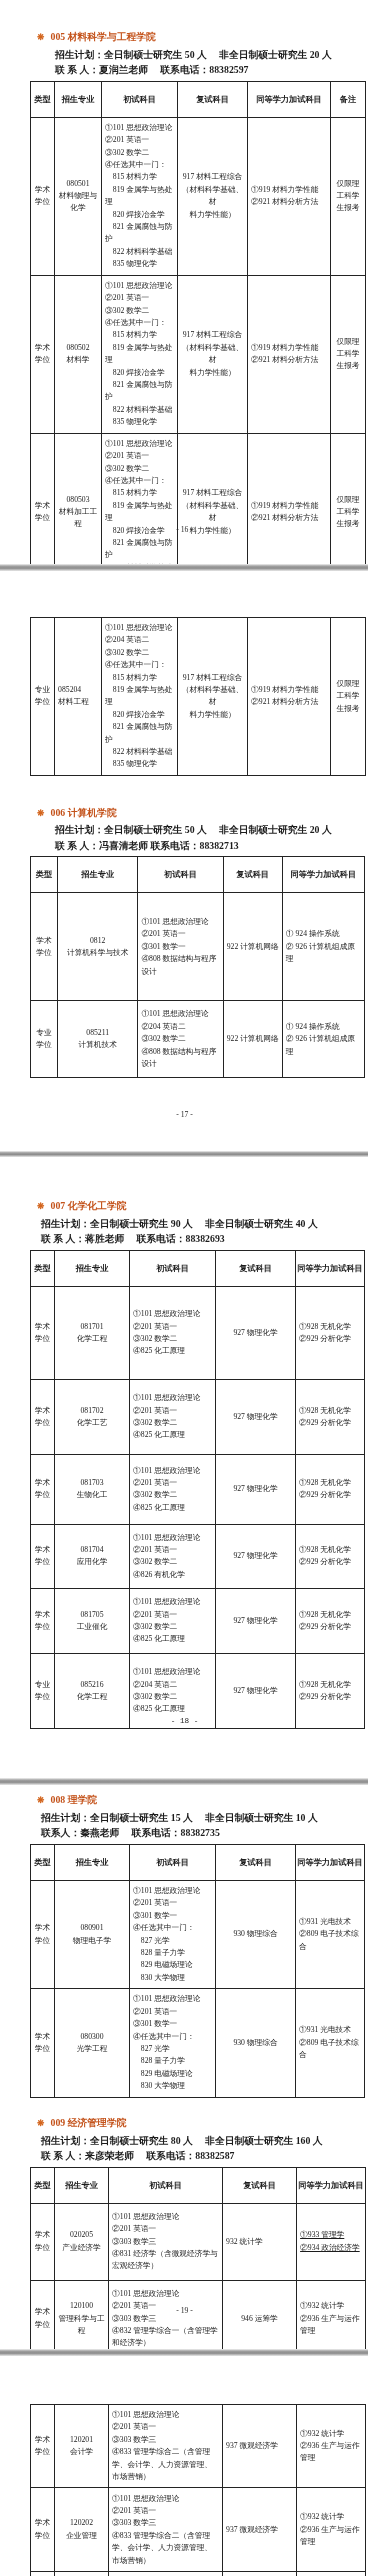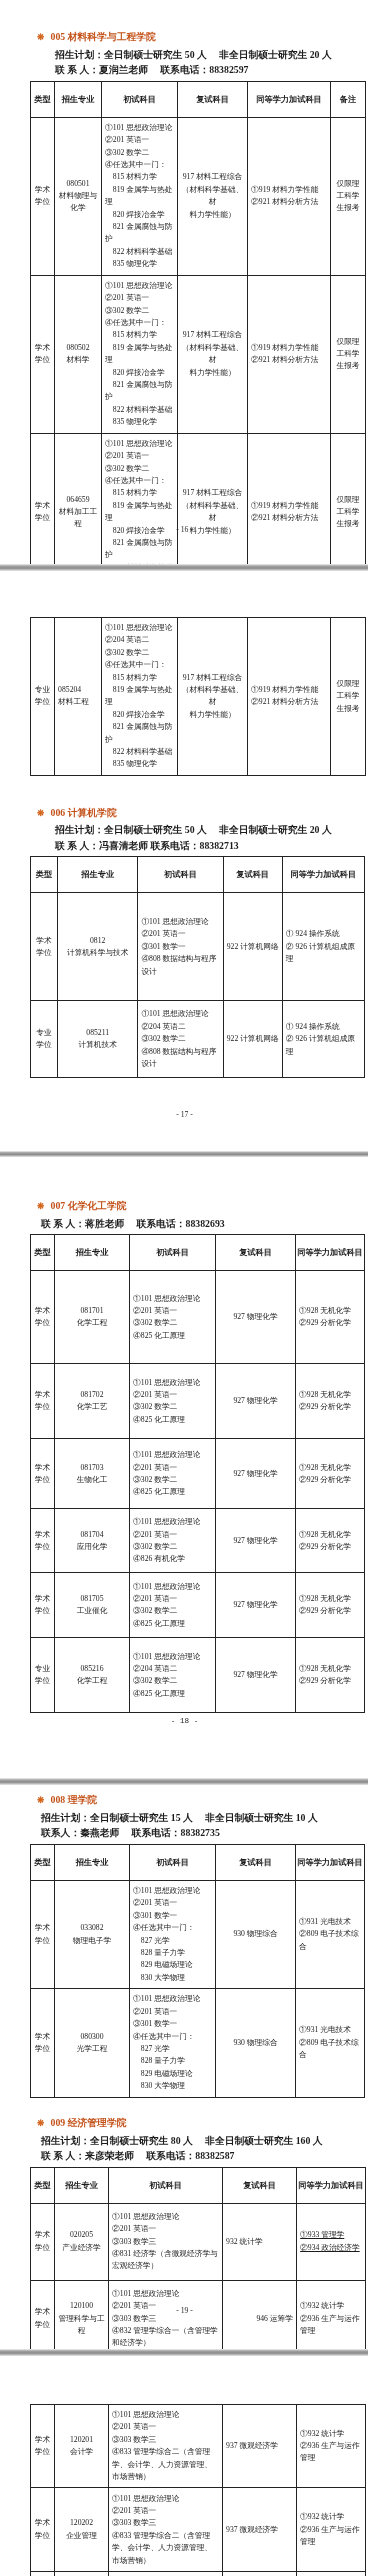--- a/index.html
+++ b/index.html
@@ -140,21 +140,21 @@
 　835 物理化学</td>
             <td style="text-align: center;">917 材料工程综合
 （材料科学基础、材
 料力学性能）</td>
             <td style="text-align: left;">①919 材料力学性能
 ②921 材料分析方法</td>
             <td style="text-align: center;">仅限理工科学生报考</td>
           </tr>
           <tr style="height: 117px;">
             <td style="text-align: center;">学术学位</td>
-            <td style="text-align: center;">064659
+            <td style="text-align: center;">080503
 材料加工工程</td>
             <td style="text-align: left;">①101 思想政治理论
 ②201 英语一
 ③302 数学二
 ④任选其中一门：
 　815 材料力学
 　819 金属学与热处理
 　820 焊接冶金学
 　821 金属腐蚀与防护
 　822 材料科学基础
@@ -250,20 +250,21 @@
             <td style="text-align: left;">① 924 操作系统
 ② 926 计算机组成原理</td>
           </tr>
         </tbody>
       </table>
       <div class="page-number" style="bottom: 32px;">- 17 -</div>
     </div>
     <div class="page-separator"></div>
     <div class="page" style="height: 621px; padding-top: 41px;">
       <div class="section"><span class="asterisk" style="color: rgb(211, 100, 28);">❋</span><span class="sec-title" style="color: rgb(196, 83, 27);">007 化学化工学院</span></div>
+      <div class="plan" style="padding-left: 41px;">招生计划：全日制硕士研究生 90 人　 非全日制硕士研究生 40 人</div>
       <div class="contact" style="padding-left: 41px;">联 系 人：蒋胜老师　 联系电话：88382693</div>
       <table class="grid">
         <colgroup>
           <col style="width: 24px;">
           <col style="width: 75px;">
           <col style="width: 86px;">
           <col style="width: 80px;">
           <col style="width: 69px;">
         </colgroup>
         <thead>
@@ -370,21 +371,21 @@
             <th>类型</th>
             <th>招生专业</th>
             <th>初试科目</th>
             <th>复试科目</th>
             <th>同等学力加试科目</th>
           </tr>
         </thead>
         <tbody>
           <tr style="height: 103px;">
             <td style="text-align: center;">学术学位</td>
-            <td style="text-align: center;">033082
+            <td style="text-align: center;">080901
 物理电子学</td>
             <td style="text-align: left;">①101 思想政治理论
 ②201 英语一
 ③301 数学一
 ④任选其中一门：
 　827 光学
 　828 量子力学
 　829 电磁场理论
 　830 大学物理</td>
             <td style="text-align: center;">930 物理综合</td>
@@ -443,21 +444,21 @@
 ②934 政治经济学</td>
           </tr>
           <tr style="height: 77px;">
             <td style="text-align: center;">学术学位</td>
             <td style="text-align: center;">120100
 管理科学与工程</td>
             <td style="text-align: left;">①101 思想政治理论
 ②201 英语一
 ③303 数学三
 ④832 管理学综合一（含管理学和经济学）</td>
-            <td style="text-align: right;">946 运筹学</td>
+            <td style="text-align: center;">946 运筹学</td>
             <td style="text-align: left;">①932 统计学
 ②936 生产与运作管理</td>
           </tr>
         </tbody>
       </table>
       <div class="page-number" style="bottom: 34px;">- 19 -</div>
     </div>
     <div class="page-separator"></div>
     <div class="page" style="height: 563px; padding-top: 45px;">
       <table class="grid">

